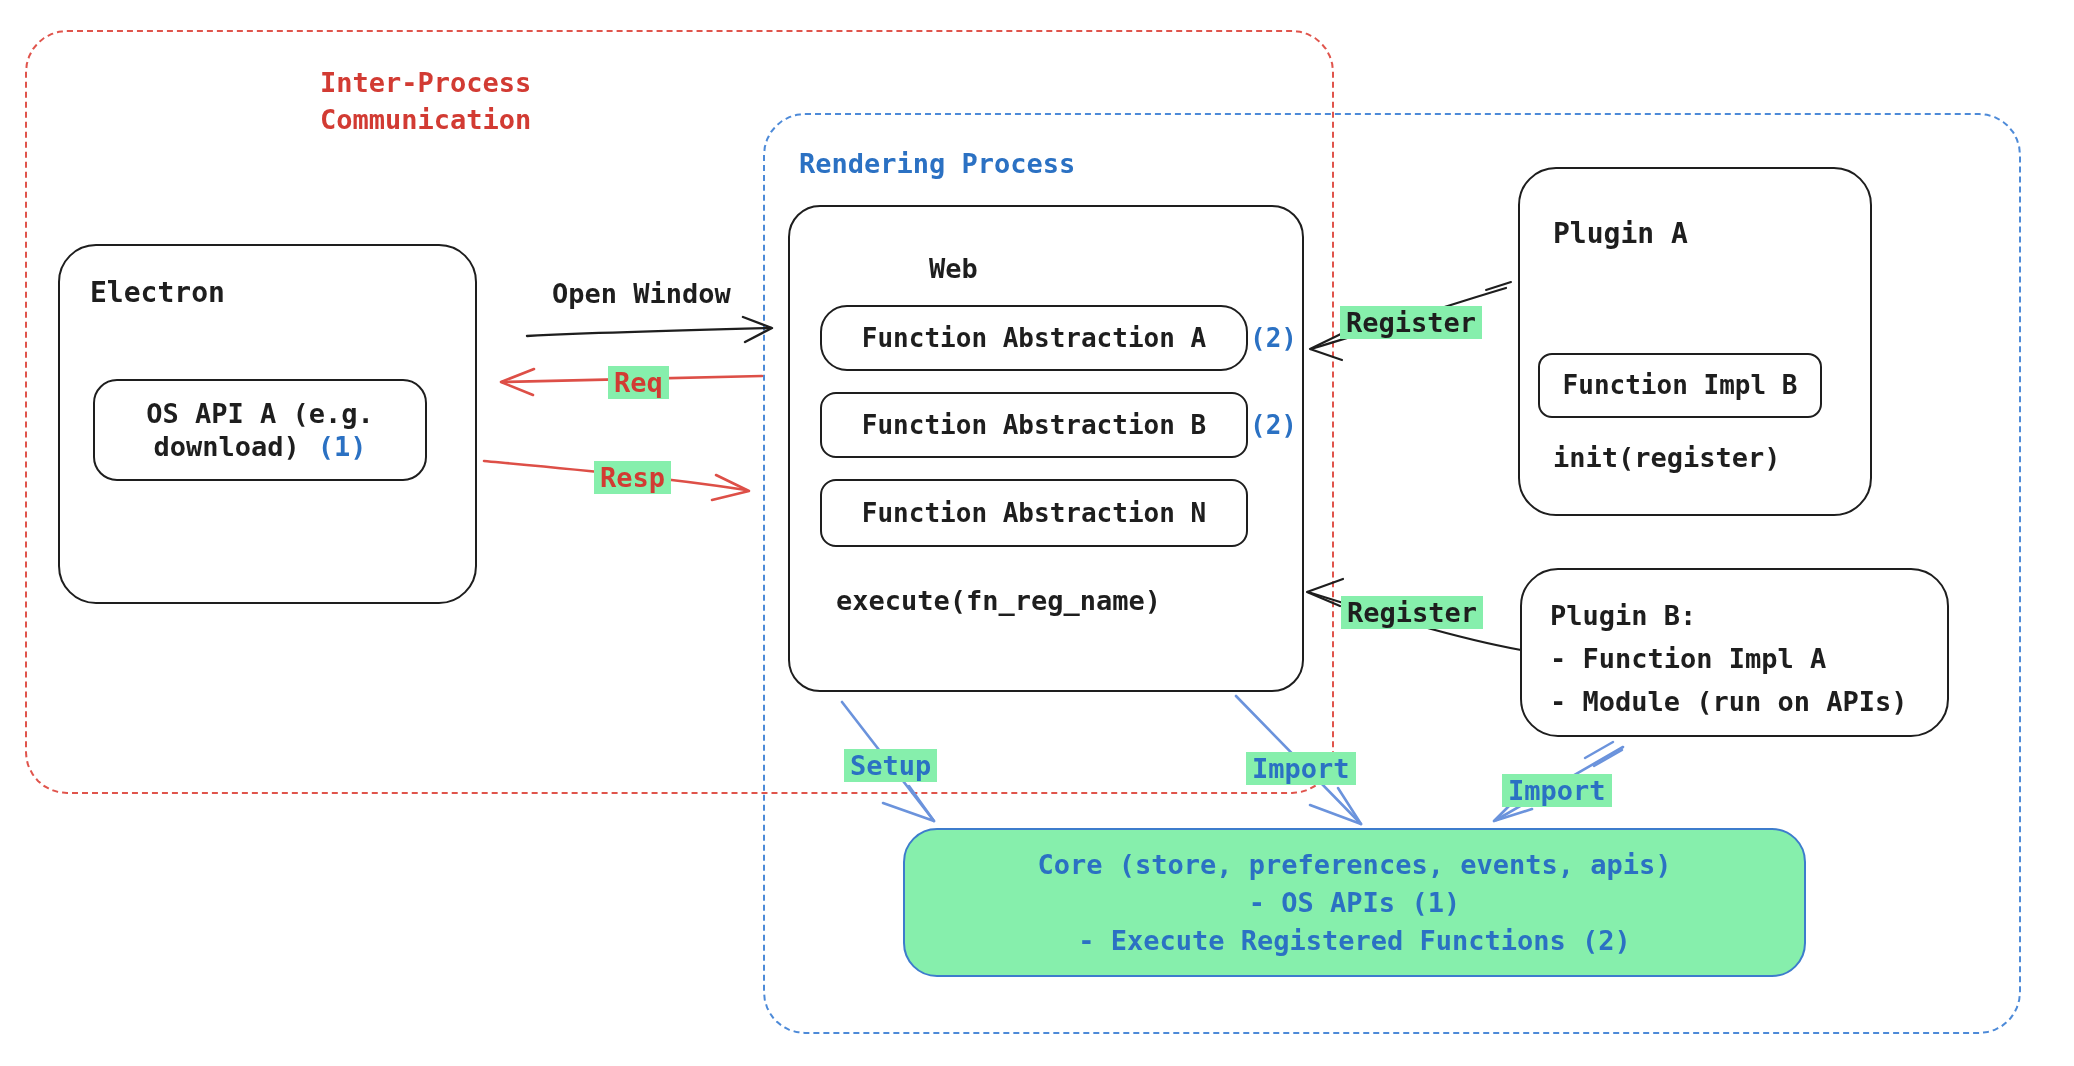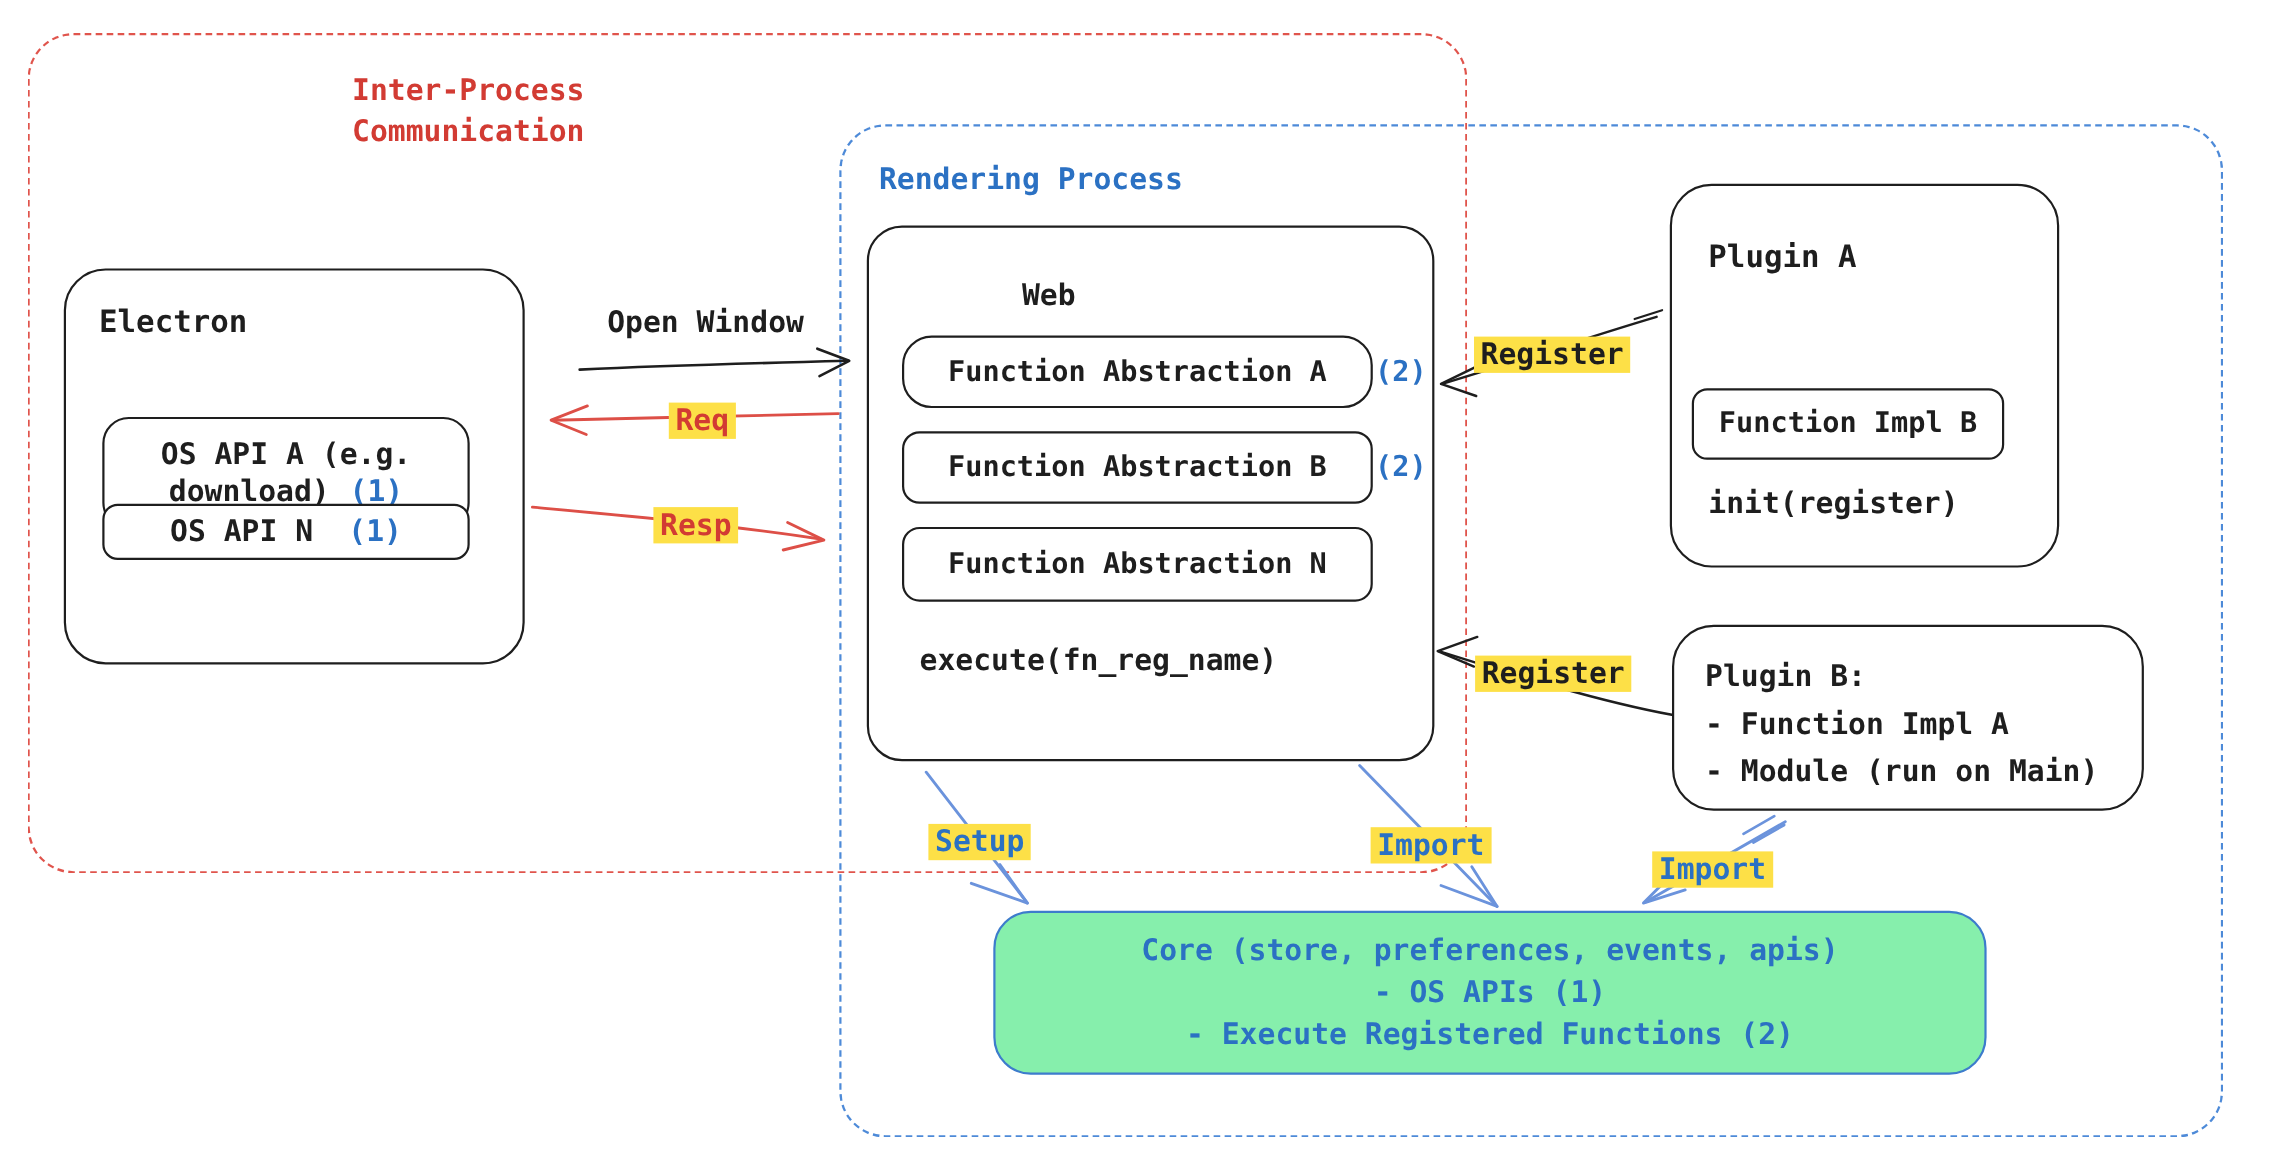--- a/index.html
+++ b/index.html
@@ -19,21 +19,21 @@
   .node.flexc{display:flex;align-items:center;justify-content:center;}
   .node.col{display:flex;flex-direction:column;align-items:center;justify-content:center;margin-top:34px;}
   .blue-node{position:absolute;border:2.2px solid #3d7ccc;border-radius:34px;background:#86efac;
              color:#2b71c3;display:flex;flex-direction:column;align-items:center;justify-content:center;}
   
   .t27{font-size:27px;line-height:33px;}
   .t26{font-size:26px;line-height:31px;}
   .t28{font-size:28px;line-height:34px;}
   .red-t{color:#d23b33;}
   .blue-t{color:#2b71c3;}
-  .lab{position:absolute;background:#fde047;padding:0 6px;white-space:nowrap;}
+  .lab{position:absolute;background:#86efac;padding:0 6px;white-space:nowrap;}
   .tag{color:#2b71c3;}
   svg.arrows{position:absolute;left:0;top:0;z-index:1;}
   .layer2{position:absolute;left:0;top:0;width:100%;height:100%;z-index:2;}
   .layer3{position:absolute;left:0;top:0;width:100%;height:100%;z-index:3;}
   .plugb-lines div{white-space:nowrap;}
 </style>
 </head>
 <body>
 
 <div class="canvas">
@@ -79,24 +79,20 @@
       <div>Communication</div>
     </div>
     <div class="abs t27 blue-t" style="left:799px;top:147px;">Rendering Process</div>
 
     <div class="node" style="left:58px;top:244px;width:415px;height:356px;border-radius:38px;"></div>
     <div class="abs t28" style="left:90px;top:276px;">Electron</div>
     <div class="node inner col t27" style="left:93px;top:345px;width:330px;height:98px;border-radius:24px;">
       <div><span>OS API A (e.g.</span></div>
       <div><span>download)</span><span class="tag" style="margin-left:18px;">(1)</span></div>
     </div>
-    <div class="node inner flexc t27" style="left:93px;top:458px;width:330px;height:47px;border-radius:14px;">
-      <span>OS API N</span>
-      <span class="tag" style="margin-left:32px;">(1)</span>
-    </div>
 
     <div class="node" style="left:788px;top:205px;width:512px;height:483px;border-radius:32px;"></div>
     <div class="abs t27" style="left:929px;top:252px;">Web</div>
     <div class="node inner flexc t26" style="left:820px;top:305px;width:424px;height:62px;border-radius:27px;">
       <span>Function Abstraction A</span>
     </div>
     <div class="abs t26 tag" style="left:1250px;top:323px;">(2)</div>
     <div class="node inner flexc t26" style="left:820px;top:392px;width:424px;height:62px;border-radius:16px;">
       <span>Function Abstraction B</span>
     </div>
@@ -110,21 +106,21 @@
     <div class="abs t28" style="left:1553px;top:217px;">Plugin A</div>
     <div class="node inner flexc t26" style="left:1538px;top:353px;width:280px;height:61px;border-radius:14px;">
       <span>Function Impl B</span>
     </div>
     <div class="abs t27" style="left:1553px;top:441px;">init(register)</div>
 
     <div class="node" style="left:1520px;top:568px;width:425px;height:165px;border-radius:38px;"></div>
     <div class="abs t27 plugb-lines" style="left:1550px;top:594px;line-height:43px;">
       <div>Plugin B:</div>
       <div>- Function Impl A</div>
-      <div>- Module (run on Main)</div>
+      <div>- Module (run on APIs)</div>
     </div>
 
     <div class="blue-node t27" style="left:903px;top:828px;width:899px;height:145px;line-height:38px;">
       <div>Core (store, preferences, events, apis)</div>
       <div>- OS APIs (1)</div>
       <div>- Execute Registered Functions (2)</div>
     </div>
   </div>
 
   <div class="layer3">

